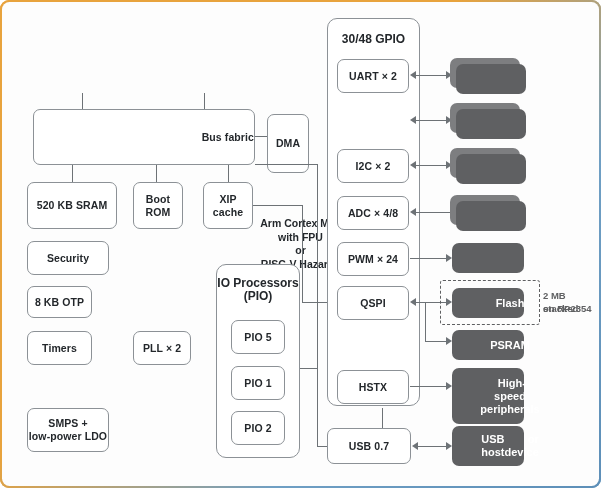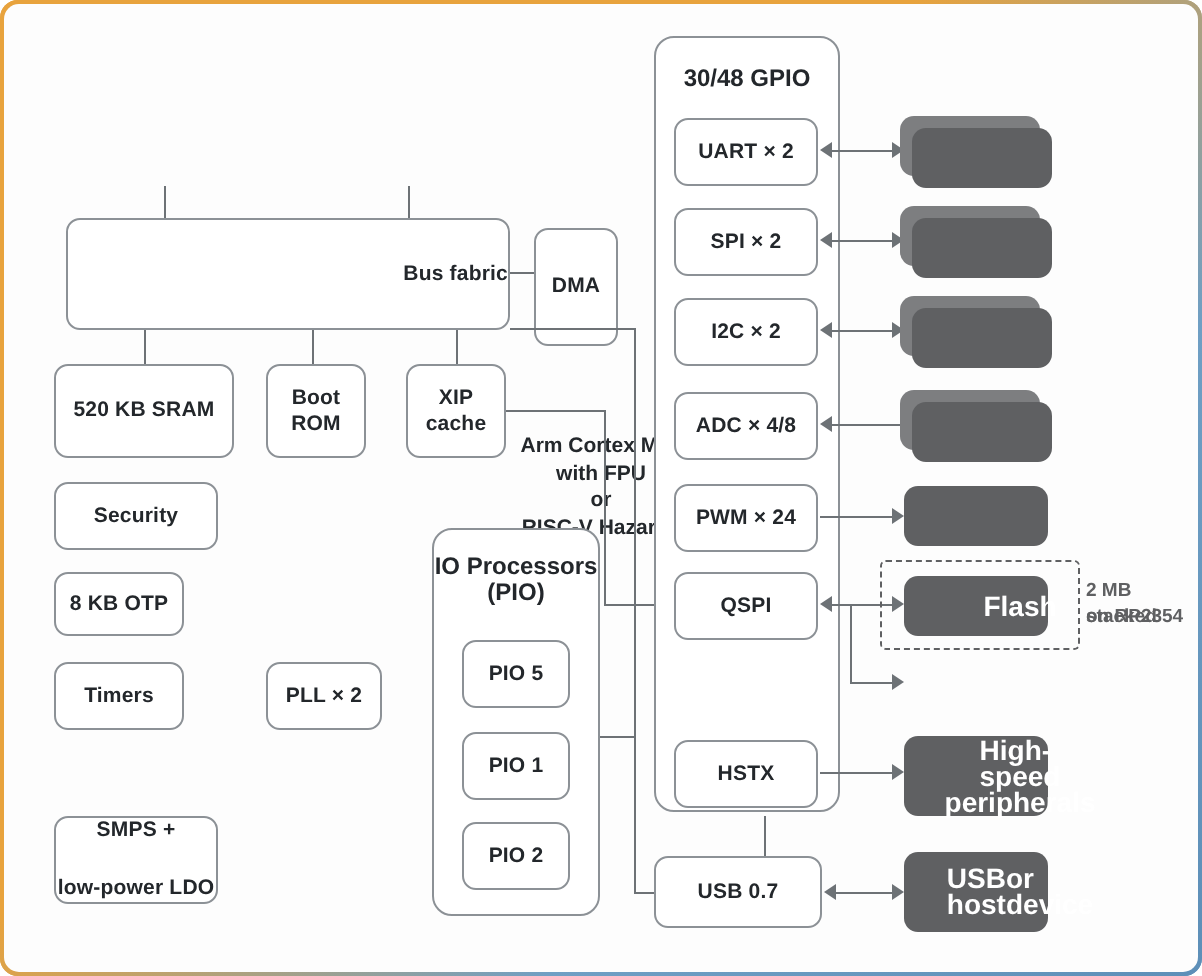--- a/index.html
+++ b/index.html
@@ -23,22 +23,22 @@
   .cpu{background:#fcfcfc;border:none;border-radius:9px;
        padding:0;box-shadow:none;}
   .cpu .cpu-in{position:absolute;inset:1.6px;border-radius:7.5px;background:#fdfdfd;
        display:flex;align-items:center;justify-content:center;flex-direction:column;}
   .cpu-border{position:absolute;inset:0;border-radius:9px;
        background:linear-gradient(135deg,#e8a33d 0%,#e8a33d 42%,#6f9fc4 70%,#5d8fb8 100%);}
   .cpu-txt{position:relative;font-size:10.5px;font-weight:bold;line-height:13.5px;}
 
   
   .ext{position:absolute;box-sizing:border-box;border-radius:7px;background:#5f6062;
-       color:#fff;font-size:14px;font-weight:bold;display:flex;align-items:center;
-       justify-content:center;text-align:left;line-height:13px;padding-left:44px;}
+       color:#fff;font-size:11px;font-weight:bold;display:flex;align-items:center;
+       justify-content:center;text-align:right;line-height:13px;padding-left:44px;}
   .ext-back{position:absolute;box-sizing:border-box;border-radius:7px;background:#7d7e80;}
 
   
   .dashed{position:absolute;box-sizing:border-box;border:1px dashed #5f6062;
           border-radius:3px;background:transparent;}
   .note{position:absolute;font-size:9.5px;font-weight:bold;line-height:13px;
         color:#5f6062;text-align:left;}
 
   
   .ln{position:absolute;background:#6d7276;}
@@ -114,21 +114,21 @@
   </div>
   <div class="box" style="left:27px;top:286px;width:65px;height:32px;">
     <span>8 KB OTP</span>
   </div>
   <div class="box" style="left:27px;top:331px;width:65px;height:34px;">
     <span>Timers</span>
   </div>
   <div class="box" style="left:133px;top:331px;width:58px;height:34px;">
     <span>PLL × 2</span>
   </div>
-  <div class="box" style="left:27px;top:408px;width:82px;height:44px;flex-direction:column;justify-content:space-between;">
+  <div class="box" style="left:27px;top:408px;width:82px;height:44px;flex-direction:column;">
     <span>SMPS +</span>
     <span>low-power LDO</span>
   </div>
 
   <div class="group" style="left:216px;top:264px;width:84px;height:194px;">
     <div class="group-title" style="top:12px;">IO Processors</div>
     <div class="group-title" style="top:25px;">(PIO)</div>
   </div>
   <div class="box" style="left:231px;top:320px;width:54px;height:34px;">
     <span>PIO 5</span>
@@ -147,23 +147,20 @@
 
   <div class="ln lnh" style="left:255px;top:164px;width:63px;"></div>
 
   <div class="group" style="left:327px;top:18px;width:93px;height:388px;">
     <div class="group-title" style="top:14px;">30/48 GPIO</div>
   </div>
 
   <div class="box" style="left:337px;top:59px;width:72px;height:34px;">
     <span>UART × 2</span>
   </div>
-  <div class="box" style="left:337px;top:104px;width:72px;height:34px;">
-    <span>SPI × 2</span>
-  </div>
   <div class="box" style="left:337px;top:149px;width:72px;height:34px;">
     <span>I2C × 2</span>
   </div>
   <div class="box" style="left:337px;top:196px;width:72px;height:34px;">
     <span>ADC × 4/8</span>
   </div>
   <div class="box" style="left:337px;top:242px;width:72px;height:34px;">
     <span>PWM × 24</span>
   </div>
   <div class="box" style="left:337px;top:286px;width:72px;height:34px;">
@@ -234,22 +231,25 @@
     <span></span>
   </div>
 
   <div class="dashed" style="left:440px;top:280px;width:100px;height:45px;"></div>
   <div class="ext" style="left:452px;top:288px;width:72px;height:30px;">
     <span>Flash</span>
   </div>
   <div class="note" style="left:543px;top:289px;width:58px;">2 MB stacked</div>
   <div class="note" style="left:543px;top:302px;width:58px;">on RP2354</div>
 
-
-  <div class="ext" style="left:452px;top:368px;width:72px;height:40px;flex-direction:column;">
+  <div class="ext" style="left:452px;top:330px;width:72px;height:30px;">
+    <span>PSRAM</span>
+  </div>
+
+  <div class="ext" style="left:452px;top:368px;width:72px;height:56px;flex-direction:column;">
     <span>High-speed</span>
     <span>peripherals</span>
   </div>
 
   <div class="ext" style="left:452px;top:426px;width:72px;height:40px;">
     <span>USB host</span>
     <span>or device</span>
   </div>
 
 </div>

